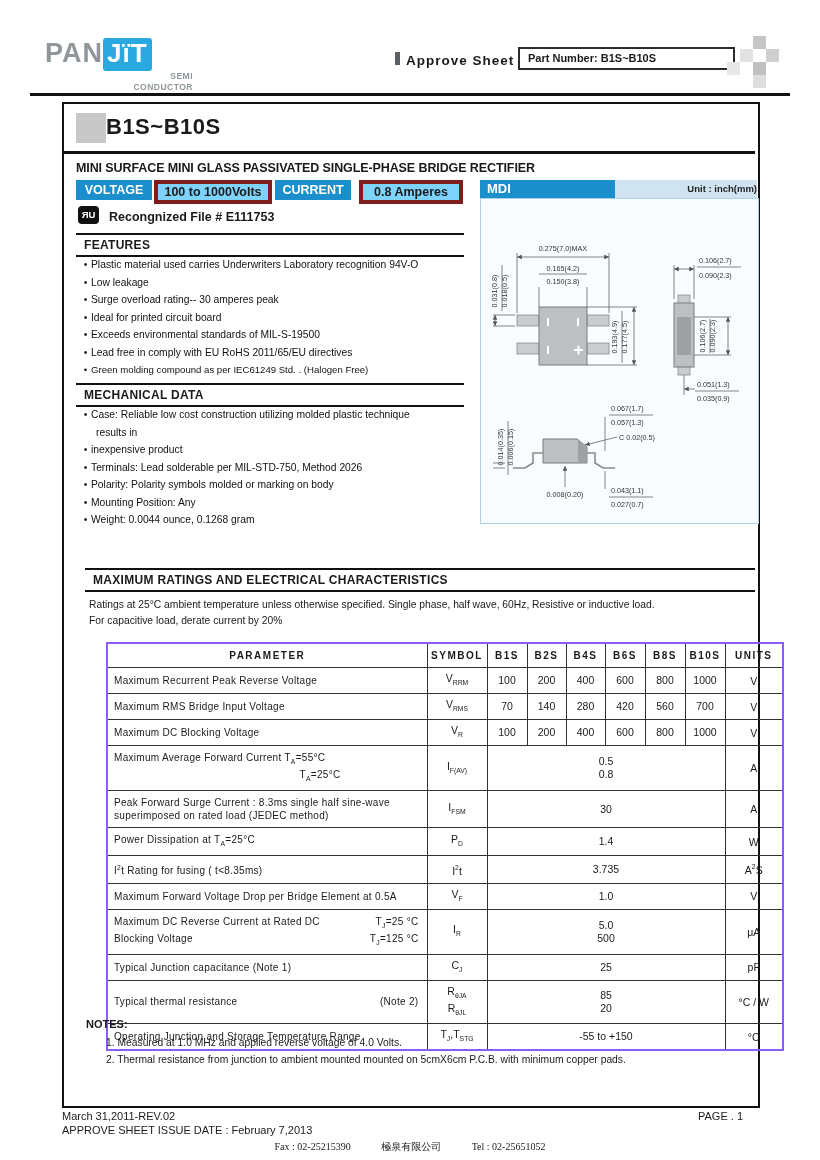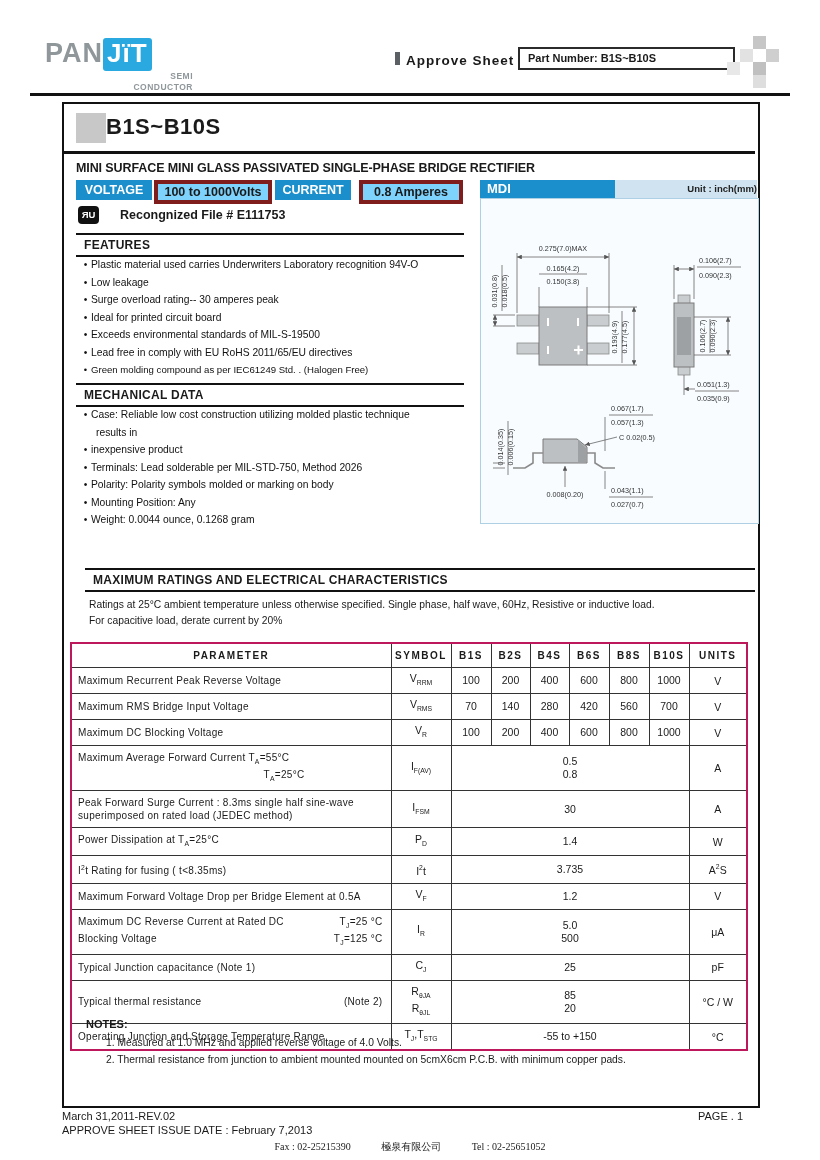--- a/index.html
+++ b/index.html
@@ -49,21 +49,21 @@
   .mdi-panel{background:#f8fcff;border:1px solid #aed0e4;}
   .dim{font-size:7.2px;fill:#333;font-family:"Liberation Sans","DejaVu Sans",sans-serif;}
   .dln{stroke:#666;stroke-width:.8;fill:none;}
   .pkg{fill:#bcc0c2;stroke:#7a7a7a;stroke-width:1;}
   .pkg2{fill:#c9cdcf;stroke:#8a8a8a;stroke-width:.8;}
   .pkg3{fill:#9da1a3;stroke:none;}
 
   
   .ratings-note{font-size:10.3px;line-height:15px;}
 
-  table.rt{border-collapse:collapse;table-layout:fixed;width:676px;border:2px solid #be185d;}
+  table.rt{border-collapse:collapse;table-layout:fixed;width:676px;border:2px solid #8b5cf6;margin-left:36px;}
   table.rt th,table.rt td{border:1px solid #333;}
   table.rt th{font-size:10px;font-weight:bold;letter-spacing:1.5px;padding:6px 2px;text-align:center;}
   td.pcell{font-size:10px;letter-spacing:.3px;padding:5px 6px;vertical-align:middle;}
   td.pcell .pl{display:flex;justify-content:space-between;line-height:13px;}
   td.pcell .pl .lft{text-align:left;}
   td.pcell .pl .rgt{text-align:right;padding-right:2px;}
   td.pcell .pl.ro{justify-content:flex-end;padding-right:78px;}
   td.scell{font-size:10.5px;text-align:center;vertical-align:middle;line-height:12px;padding:4px 1px;}
   td.vcell,td.mcell{font-size:10.5px;text-align:center;vertical-align:middle;line-height:13px;padding:4px 1px;}
   td.ucell{font-size:10.5px;text-align:center;vertical-align:middle;padding:4px 1px;}
@@ -114,21 +114,21 @@
   <div class="abs doc-title" style="left:93px;top:114px;">B1S~B10S</div>
   <div class="abs titlerule" style="left:63px;top:151px;width:692px;"></div>
 
   <div class="abs subtitle" style="left:76px;top:161px;">MINI SURFACE MINI GLASS PASSIVATED SINGLE-PHASE BRIDGE RECTIFIER</div>
 
   <div class="abs vc-chip" style="left:76px;top:180px;width:76px;">VOLTAGE</div>
   <div class="abs vc-val" style="left:154px;top:180px;width:110px;">100 to 1000Volts</div>
   <div class="abs vc-chip" style="left:275px;top:180px;width:76px;">CURRENT</div>
   <div class="abs vc-val" style="left:359px;top:180px;width:96px;">0.8 Amperes</div>
 
-  <div class="abs" style="left:78px;top:206px;display:flex;align-items:center;gap:21px;">
+  <div class="abs" style="left:78px;top:206px;display:flex;align-items:flex-end;gap:10px;">
     <span class="ul-icon">ЯU</span>
     <span class="ul-text">Recongnized File # E111753</span>
   </div>
 
   <div class="abs sec-band" style="left:76px;top:233px;width:380px;">FEATURES</div>
   <div class="abs bullets" style="left:80px;top:256px;width:395px;">
       <div class="bl"><span class="bdot">•</span>Plastic material used carries Underwriters Laboratory recognition 94V-O</div>
       <div class="bl"><span class="bdot">•</span>Low leakage</div>
       <div class="bl"><span class="bdot">•</span>Surge overload rating-- 30 amperes peak</div>
       <div class="bl"><span class="bdot">•</span>Ideal for printed circuit board</div>
@@ -399,21 +399,21 @@
           <tr>
             <td class="pcell">
               <div class="pl">
                 <span class="lft">Maximum Forward Voltage Drop per Bridge Element at 0.5A</span>
               </div>
             </td>
             <td class="scell">
               <div>V<sub>F</sub></div>
             </td>
             <td class="mcell" colspan="6">
-              <div>1.2</div>
+              <div>1.0</div>
             </td>
             <td class="ucell">V</td>
           </tr>
           <tr>
             <td class="pcell">
               <div class="pl">
                 <span class="lft">Maximum DC Reverse Current at Rated DC</span>
                 <span class="rgt">T<sub>J</sub>=25 °C</span>
               </div>
               <div class="pl">

